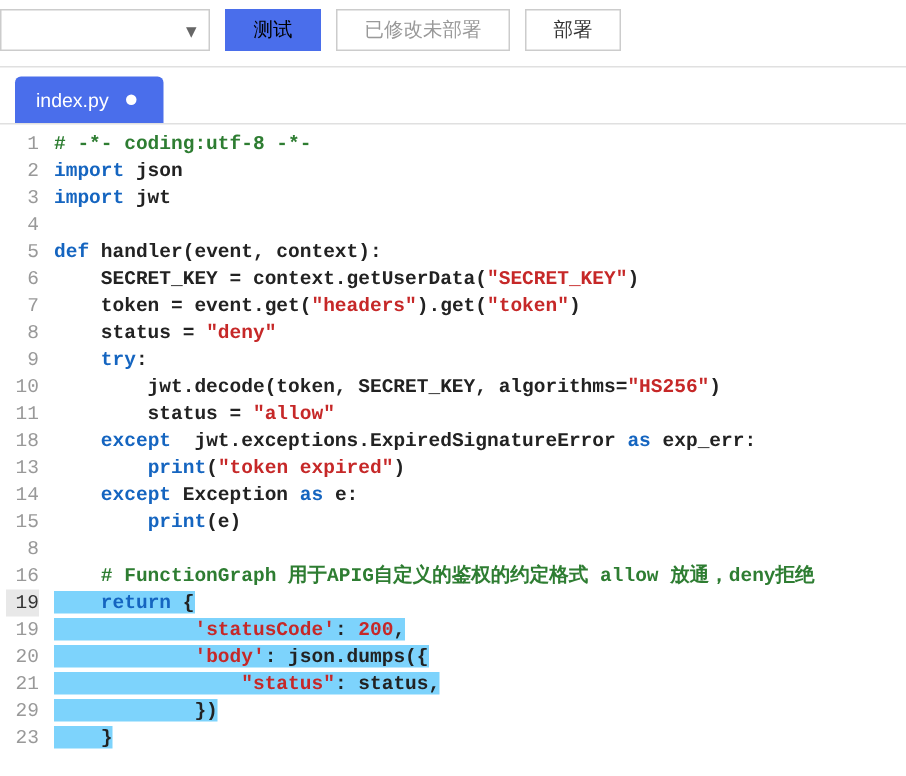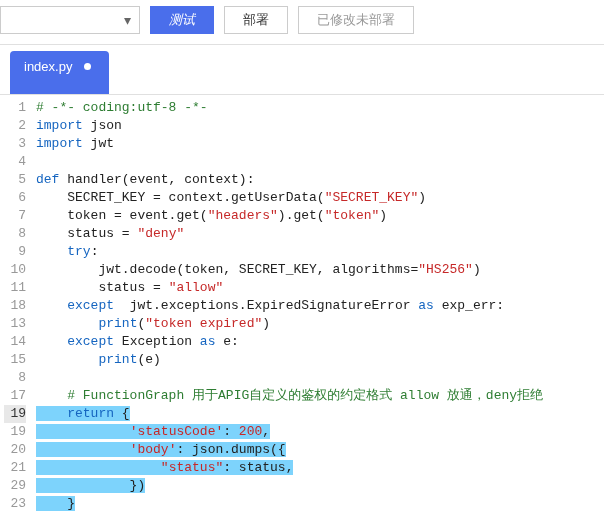--- a/index.html
+++ b/index.html
@@ -41,35 +41,34 @@
     border: 1px solid #ccc;
     background: #fff;
     color: #333;
     cursor: pointer;
     display: inline-flex;
     align-items: center;
   }
   .btn-primary {
     background: #4a6eeb;
     border-color: #4a6eeb;
-    color: #ffffff;
-    font-style: italic;
+    color: #000000;
   }
   .btn-ghost {
     color: #999;
   }
   .tabbar {
     display: flex;
     padding-top: 6px;
     padding-left: 10px;
   }
   .tab {
     background: #4a6eeb;
     color: #fff;
-    padding: 8px 18px 20px 14px;
+    padding: 8px 18px 8px 14px;
     font-size: 13px;
     border-radius: 4px 4px 0 0;
     display: flex;
     align-items: center;
     gap: 12px;
     cursor: pointer;
   }
   .tab-dot {
     width: 7px;
     height: 7px;
@@ -96,41 +95,41 @@
     background: #e8e8e8;
     color: #333;
     display: block;
   }
   .gutter div { height: 18px; }
   .code {
     padding: 4px 0;
     white-space: pre;
     position: relative;
   }
-  .code .line { height: 18px; }
+  .code .line { height: 18px; font-weight: bold; }
   .sel {
     background: #7dd3fc;
   }
   
   .c-green { color: #2e7d32; } 
   .c-blue  { color: #1565c0; } 
   .c-red   { color: #c62828; } 
   .c-black { color: #222; }
 </style>
 </head>
 <body>
 
 <div class="toolbar">
   <div class="dropdown">
     <span></span>
     <span class="caret">▾</span>
   </div>
   <button class="btn btn-primary">测试</button>
+  <button class="btn btn-ghost">已修改未部署</button>
   <button class="btn">部署</button>
-  <button class="btn btn-ghost">已修改未部署</button>
 </div>
 
 <div class="tabbar">
   <div class="tab">
     <span>index.py</span>
     <span class="tab-dot"></span>
   </div>
 </div>
 
 <div class="editor">
@@ -144,21 +143,21 @@
       <div>7</div>
       <div>8</div>
       <div>9</div>
       <div>10</div>
       <div>11</div>
       <div>18</div>
       <div>13</div>
       <div>14</div>
       <div>15</div>
       <div>8</div>
-      <div>17</div>
+      <div>16</div>
       <div class="hl">19</div>
       <div>19</div>
       <div>20</div>
       <div>21</div>
       <div>29</div>
       <div>23</div>
     </div>
   <div class="code" id="code"><div class="line"><span class="c-green"># -*- coding:utf-8 -*-</span></div><div class="line"><span class="c-black"><span class="c-blue">import</span> json</span></div><div class="line"><span class="c-black"><span class="c-blue">import</span> jwt</span></div><div class="line"><span class="c-black"></span></div><div class="line"><span class="c-black"><span class="c-blue">def</span> handler(event, context):</span></div><div class="line"><span class="c-black">    SECRET_KEY = context.getUserData(<span class="c-red">"SECRET_KEY"</span>)</span></div><div class="line"><span class="c-black">    token = event.get(<span class="c-red">"headers"</span>).get(<span class="c-red">"token"</span>)</span></div><div class="line"><span class="c-black">    status = <span class="c-red">"deny"</span></span></div><div class="line"><span class="c-black">    <span class="c-blue">try</span>:</span></div><div class="line"><span class="c-black">        jwt.decode(token, SECRET_KEY, algorithms=<span class="c-red">"HS256"</span>)</span></div><div class="line"><span class="c-black">        status = <span class="c-red">"allow"</span></span></div><div class="line"><span class="c-black">    <span class="c-blue">except</span>  jwt.exceptions.ExpiredSignatureError <span class="c-blue">as</span> exp_err:</span></div><div class="line"><span class="c-black">        <span class="c-blue">print</span>(<span class="c-red">"token expired"</span>)</span></div><div class="line"><span class="c-black">    <span class="c-blue">except</span> Exception <span class="c-blue">as</span> e:</span></div><div class="line"><span class="c-black">        <span class="c-blue">print</span>(e)</span></div><div class="line"><span class="c-black"></span></div><div class="line"><span class="c-green">    # FunctionGraph 用于APIG自定义的鉴权的约定格式 allow 放通，deny拒绝</span></div><div class="line"><span class="sel"><span class="c-black">    <span class="c-blue">return</span> {</span></span></div><div class="line"><span class="sel"><span class="c-black">            <span class="c-red">'statusCode'</span>: <span class="c-red">200</span>,</span></span></div><div class="line"><span class="sel"><span class="c-black">            <span class="c-red">'body'</span>: json.dumps({</span></span></div><div class="line"><span class="sel"><span class="c-black">                <span class="c-red">"status"</span>: status,</span></span></div><div class="line"><span class="sel"><span class="c-black">            })</span></span></div><div class="line"><span class="sel"><span class="c-black">    }</span></span></div></div>
 </div>
 

